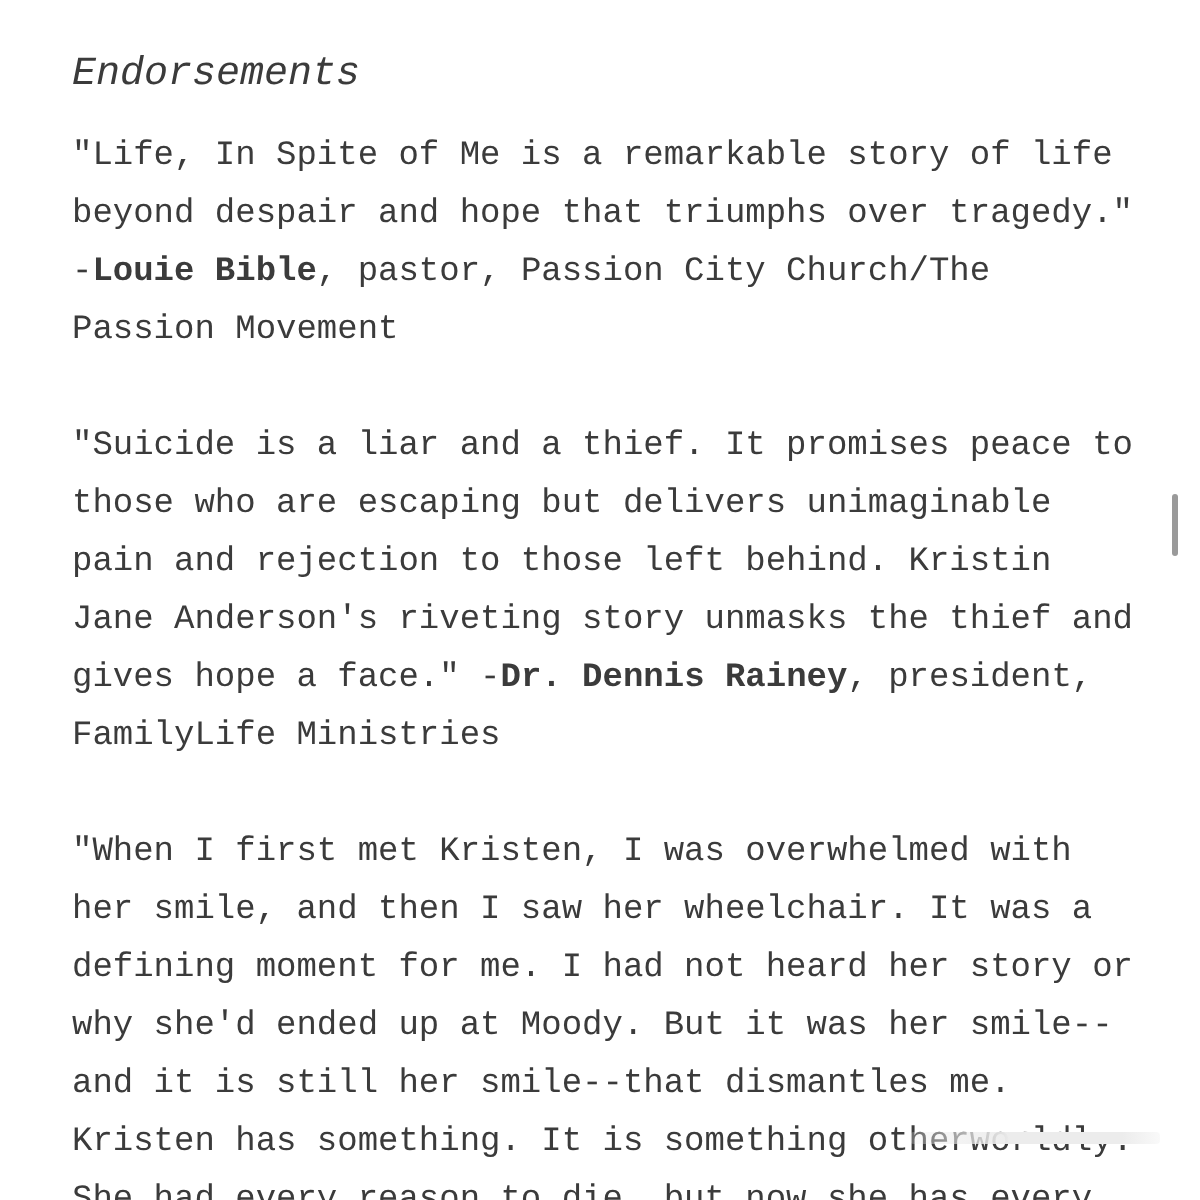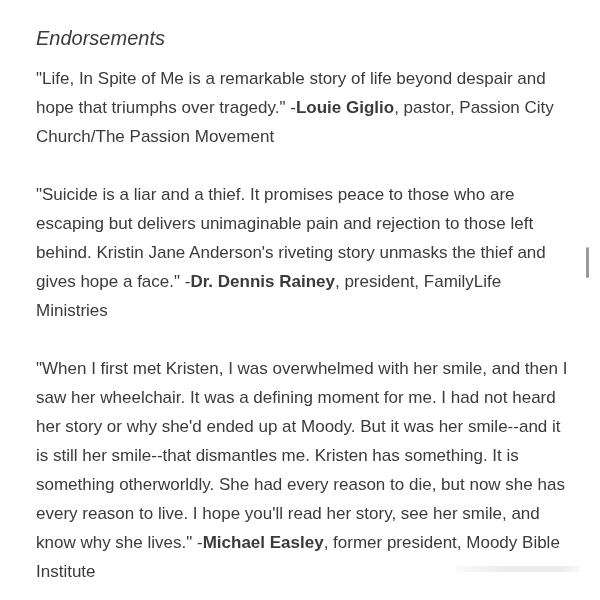--- a/index.html
+++ b/index.html
@@ -12,21 +12,21 @@
   html, body {
     width: 600px; height: 600px;
     background: var(--bg);
     overflow: hidden;
   }
   .page {
     position: relative;
     width: 592px; height: 600px;
     background: var(--bg);
     overflow: hidden;
-    font-family: Liberation Sans, sans-serif;
+    font-family: Liberation Mono, monospace;
     color: var(--text);
   }
   .content {
     position: absolute;
     left: 36px; top: 26px;
     width: 533px;
   }
   .heading {
     font-style: italic;
     font-weight: normal;
@@ -61,21 +61,21 @@
   }
 </style>
 </head>
 <body>
 
 <div class="page">
   <div class="content">
 
     <h2 class="heading">Endorsements</h2>
 
-    <p class="para"><span>"Life, In Spite of Me is a remarkable story of life beyond despair and hope that triumphs over tragedy." -</span><strong>Louie Giglio</strong><span>, pastor, Passion City Church/The Passion Movement</span></p>
+    <p class="para"><span>"Life, In Spite of Me is a remarkable story of life beyond despair and hope that triumphs over tragedy." -</span><strong>Louie Bible</strong><span>, pastor, Passion City Church/The Passion Movement</span></p>
 
     <p class="para"><span>"Suicide is a liar and a thief. It promises peace to those who are escaping but delivers unimaginable pain and rejection to those left behind. Kristin Jane Anderson's riveting story unmasks the thief and gives hope a face." -</span><strong>Dr. Dennis Rainey</strong><span>, president, FamilyLife Ministries</span></p>
 
     <p class="para"><span>"When I first met Kristen, I was overwhelmed with her smile, and then I saw her wheelchair. It was a defining moment for me. I had not heard her story or why she'd ended up at Moody. But it was her smile--and it is still her smile--that dismantles me. Kristen has something. It is something otherworldly. She had every reason to die, but now she has every reason to live. I hope you'll read her story, see her smile, and know why she lives." -</span><strong>Michael Easley</strong><span>, former president, Moody Bible Institute</span></p>
 
   </div>
 
   <div class="scrollbar-thumb"></div>
 
   <div class="cutoff-fragment"></div>

